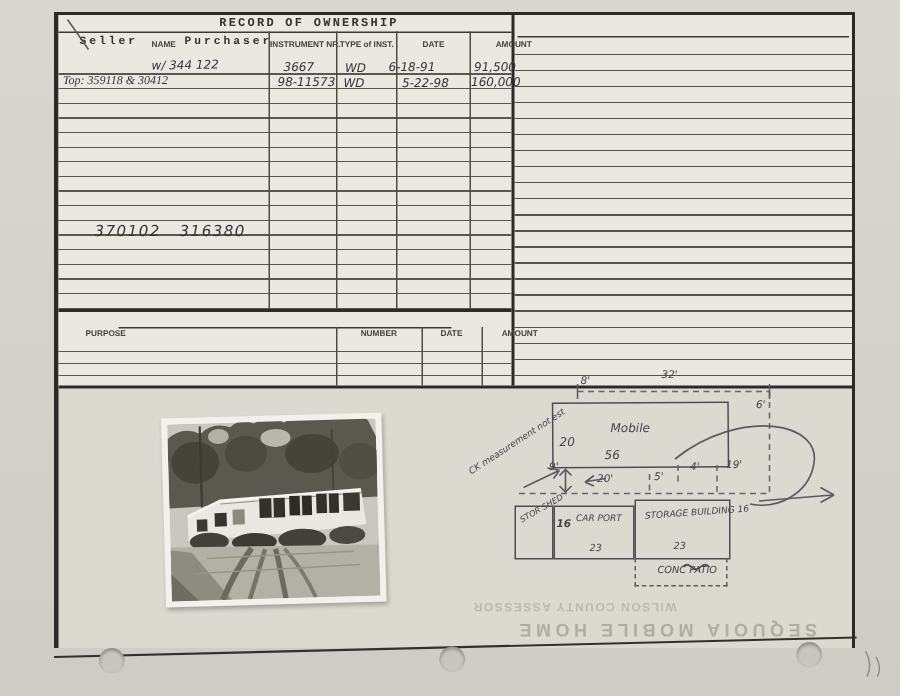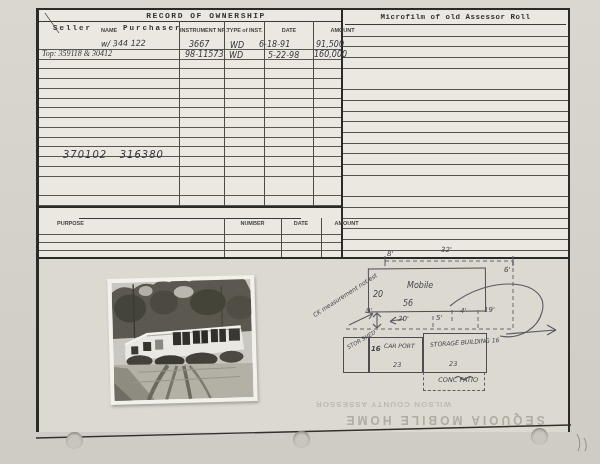--- a/index.html
+++ b/index.html
@@ -101,21 +101,20 @@
         <div class="lbl ctr t-tiny" style="left:186px;top:210px;width:55px;">NUMBER</div>
         <div class="lbl ctr t-tiny" style="left:243px;top:210px;width:38px;">DATE</div>
         <div class="lbl ctr t-tiny" style="left:283px;top:210px;width:49px;">AMOUNT</div>
         <div class="ruled-permit" style="left:0;right:0;top:217px;height:28px;"></div>
         <div class="vline" style="left:185px;top:208px;height:39px;"></div>
         <div class="vline" style="left:242px;top:208px;height:39px;"></div>
         <div class="vline" style="left:282px;top:208px;height:39px;"></div>
       </div>
 
       <div class="micro-panel">
-        <div class="lbl ctr print t-title2" style="left:0;top:3px;width:100%;letter-spacing:.5px;">Microfilm of old Assessor Roll</div>
         <div class="hline" style="left:2px;right:2px;top:14px;"></div>
         <div class="ruled-micro" style="left:0;right:0;top:16px;bottom:3px;"></div>
       </div>
     </div>
   </div>
 
   <div class="photo">
     <svg width="139" height="118" viewBox="0 0 139 118" role="img" aria-label="black and white photograph of a single-wide mobile home with shuttered windows, trees behind and a dirt driveway in front">
       <g>
         <rect width="139" height="118" fill="#c9c7bf"></rect>

